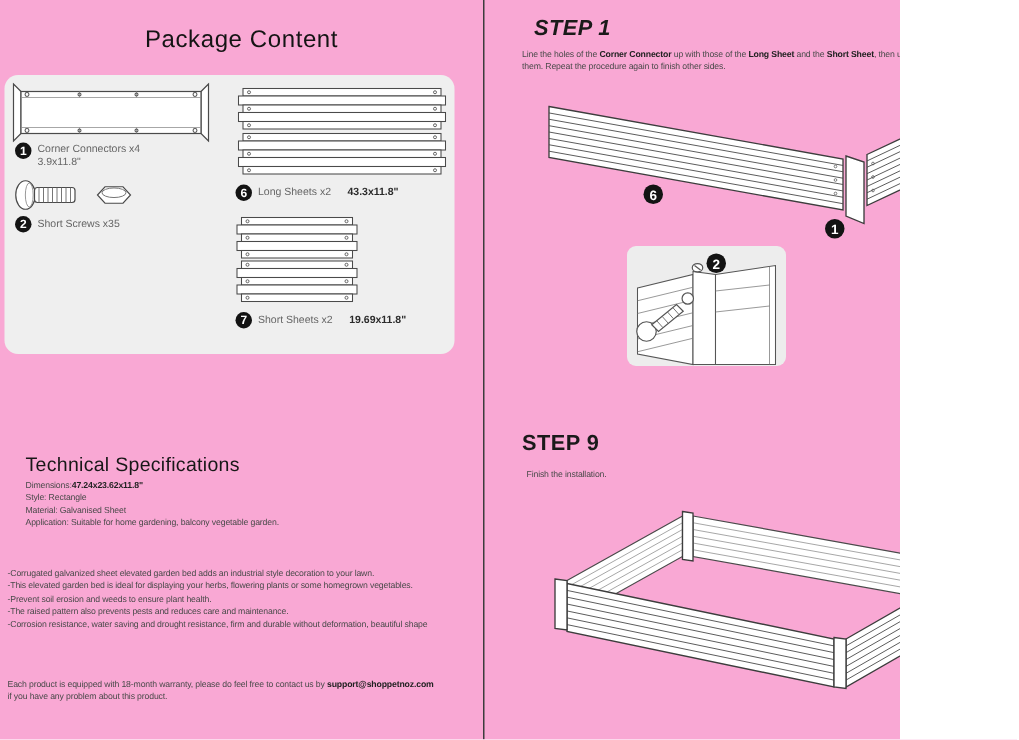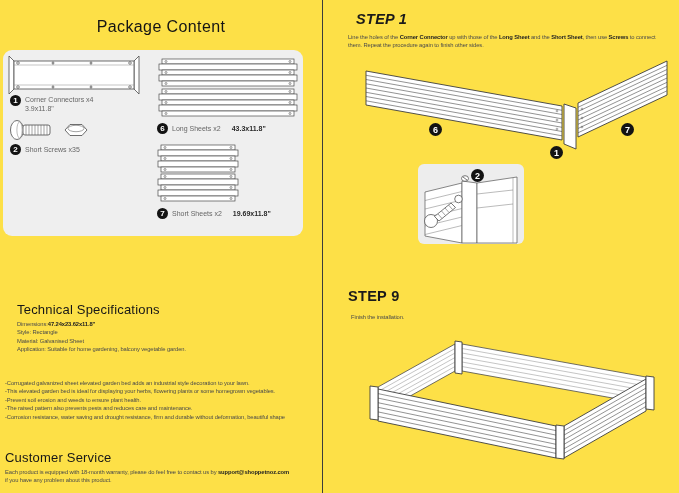--- a/index.html
+++ b/index.html
@@ -1,16 +1,16 @@
 <!DOCTYPE html>
 <html><head>
 <meta charset="utf-8">
 <style>
   html,body{margin:0;padding:0;background:#fff;}
-  #page{position:relative;width:679px;height:493px;background:#fde047;overflow:hidden;
+  #page{position:relative;width:600px;height:493px;background:#f9a8d4;overflow:hidden;
         font-family:"Liberation Sans",sans-serif;color:#1c1c1c;}
   .abs{position:absolute;}
   .pkg-title{width:322px;text-align:center;font-size:16px;font-weight:500;letter-spacing:.4px;color:#141414;}
   .graybox{background:#efefef;border-radius:9px;}
   .badge{width:11px;height:11px;border-radius:50%;background:#131313;color:#fff;
          font-size:8px;font-weight:700;display:flex;align-items:center;justify-content:center;flex:0 0 auto;}
   .badge.lg{width:13px;height:13px;font-size:9px;}
   .lblrow{display:flex;align-items:center;gap:4px;font-size:7px;color:#666;}
   .lblrow .dims{font-weight:700;color:#2b2b2b;margin-left:7px;}
   .lblcol{display:flex;align-items:flex-start;gap:4px;font-size:7px;color:#666;line-height:9px;}
@@ -177,21 +177,20 @@
     <div class="body-txt" style="margin-top:3px;">
       <div>-Corrugated galvanized sheet elevated garden bed adds an industrial style decoration to your lawn.</div>
       <div>-This elevated garden bed is ideal for displaying your herbs, flowering plants or some homegrown vegetables.</div>
       <div>-Prevent soil erosion and weeds to ensure plant health.</div>
       <div>-The raised pattern also prevents pests and reduces care and maintenance.</div>
       <div>-Corrosion resistance, water saving and drought resistance, firm and durable without deformation, beautiful shape</div>
     </div>
   </div>
 
   <div class="abs" style="left:5px;top:450px;width:316px;">
-    <div class="h-sec">Customer Service</div>
     <div class="body-txt" style="margin-top:3px;">
       <span>Each product is equipped with 18-month warranty, please do feel free to contact us by </span><b>support@shoppetnoz.com</b><br>
       <span>if you have any problem about this product.</span>
     </div>
   </div>
 
   <div class="abs step-title" style="left:356px;top:11px;font-style:italic;">STEP 1</div>
 
   <div class="abs body-txt" style="left:348px;top:33px;width:314px;">
     <span>Line the holes of the </span><b>Corner Connector</b><span> up with those of the </span><b>Long Sheet</b><span> and the </span><b>Short Sheet</b><span>, then use </span><b>Screws</b><span> to connect them. Repeat the procedure again to finish other sides.</span>

